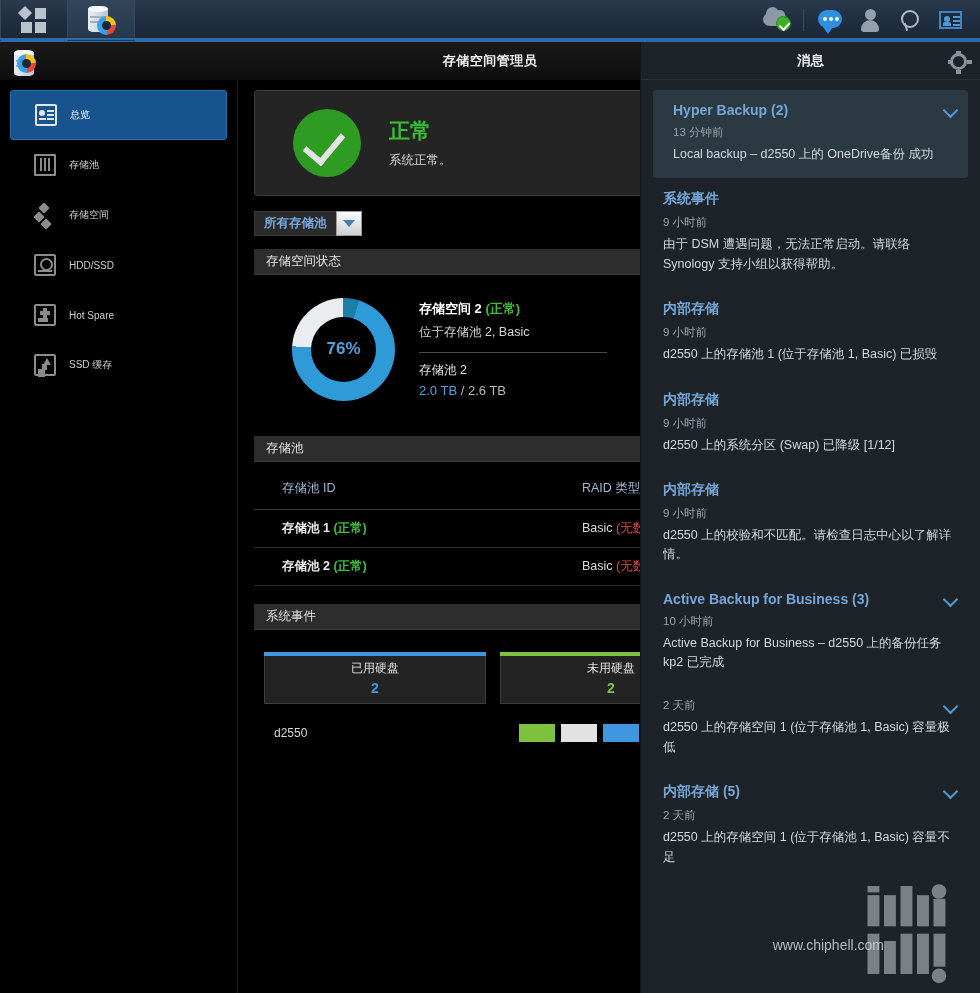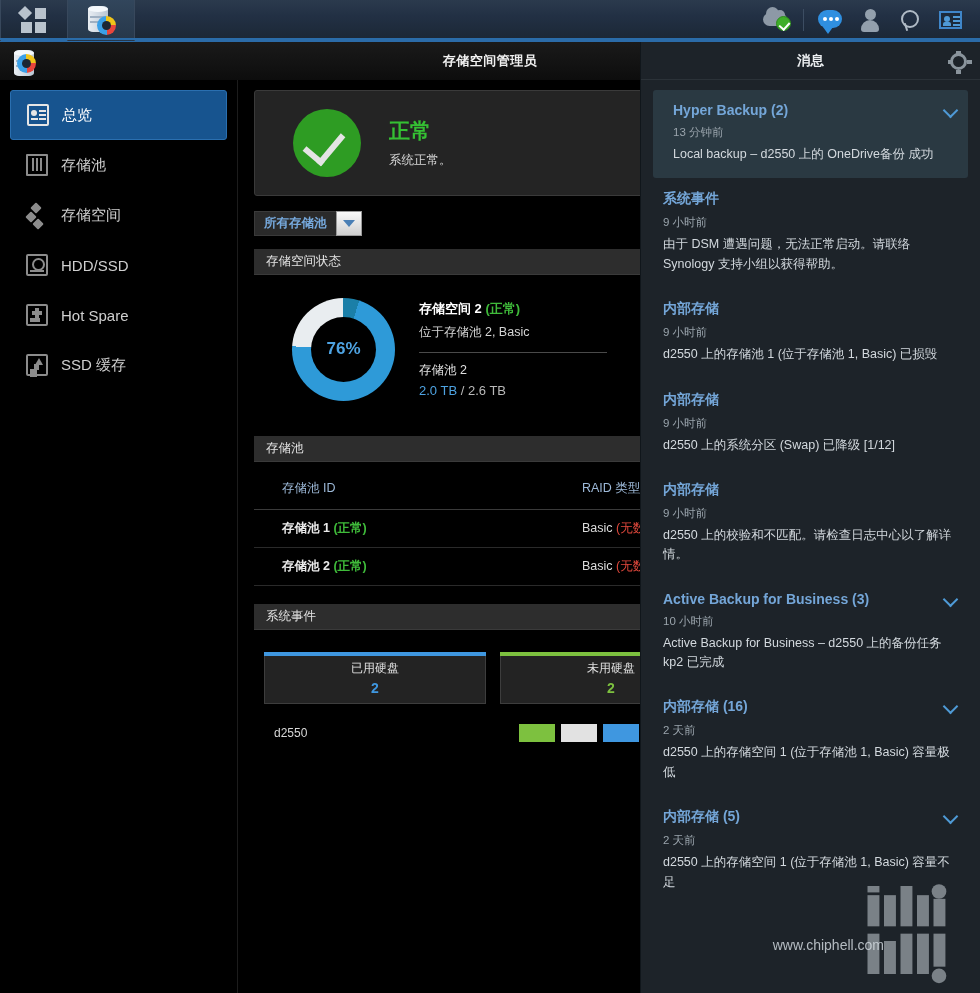--- a/index.html
+++ b/index.html
@@ -142,21 +142,21 @@
     position:absolute; left:0; right:0; text-align:center;
     color:#f0f0f0; font-size:13px; font-weight:bold; letter-spacing:.5px;
   }
 
   .app-body { position:relative; width:980px; height:913px; display:flex; }
 
   
   .sidebar { width:238px; background:#000; padding-top:10px; border-right:1px solid #1c1c1c; }
   .sb-item {
     height:50px; margin:0 10px; display:flex; align-items:center; gap:13px;
-    padding-left:16px; color:#cfcfcf; font-size:15px; border-radius:3px;
+    padding-left:24px; color:#cfcfcf; font-size:10px; border-radius:3px;
   }
   .sb-item.sel { background:#17548f; color:#ffffff; border:1px solid #2a6fb0; }
   .sb-ic { width:22px; height:22px; position:relative; flex:0 0 22px; }
 
   
   .ic-overview { border:2px solid #e6e6e6; border-radius:2px; }
   .ic-overview::before{ content:""; position:absolute; left:2px; top:4px; width:6px; height:6px;
      border-radius:50%; background:#e6e6e6;}
   .ic-overview::after{ content:""; position:absolute; left:10px; top:4px; width:7px; height:2px;
      background:#e6e6e6; box-shadow:0 4px 0 #e6e6e6, -8px 8px 0 #e6e6e6, 0 8px 0 #e6e6e6;}
@@ -567,21 +567,20 @@
           <div class="n-time">9 小时前</div>
           <div class="n-text">d2550 上的校验和不匹配。请检查日志中心以了解详情。</div>
         </div>
         <div class="n-item">
           <div class="n-title">Active Backup for Business (3)</div>
           <div class="n-time">10 小时前</div>
           <div class="n-text">Active Backup for Business – d2550 上的备份任务 kp2 已完成</div>
           <span class="n-chev"></span>
         </div>
         <div class="n-item">
-          <div class="n-title">内部存储 (16)</div>
           <div class="n-time">2 天前</div>
           <div class="n-text">d2550 上的存储空间 1 (位于存储池 1, Basic) 容量极低</div>
           <span class="n-chev"></span>
         </div>
         <div class="n-item">
           <div class="n-title">内部存储 (5)</div>
           <div class="n-time">2 天前</div>
           <div class="n-text">d2550 上的存储空间 1 (位于存储池 1, Basic) 容量不足</div>
           <span class="n-chev"></span>
         </div>

